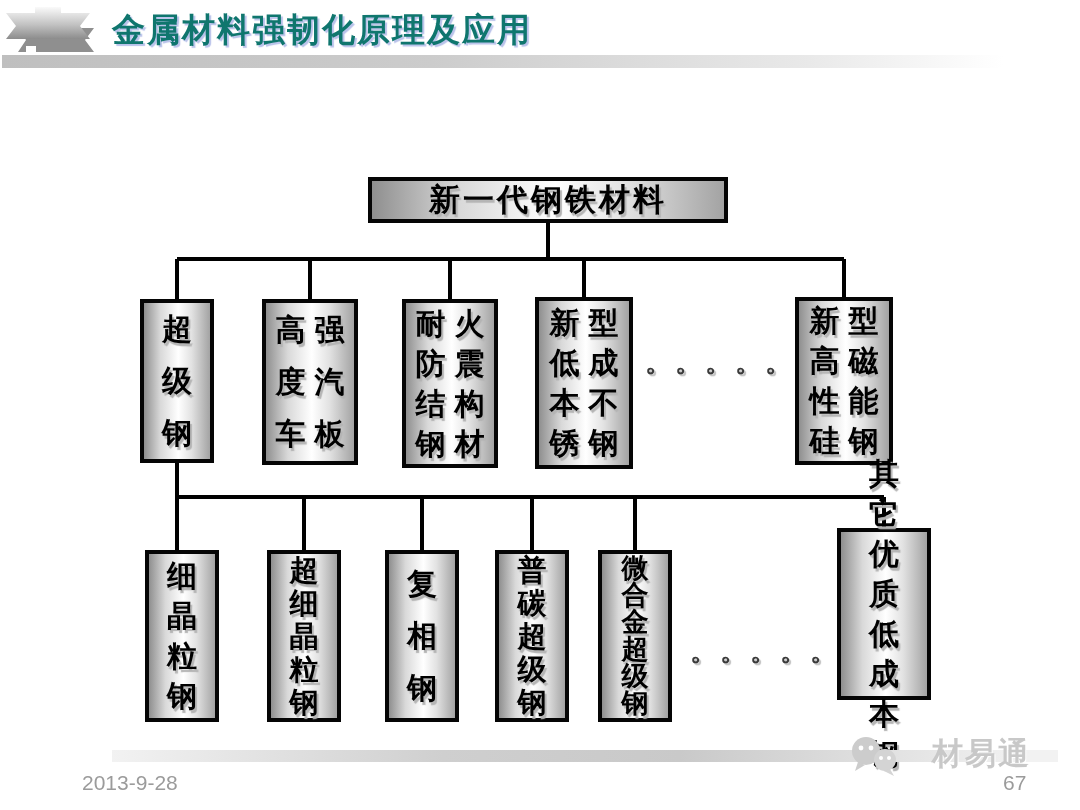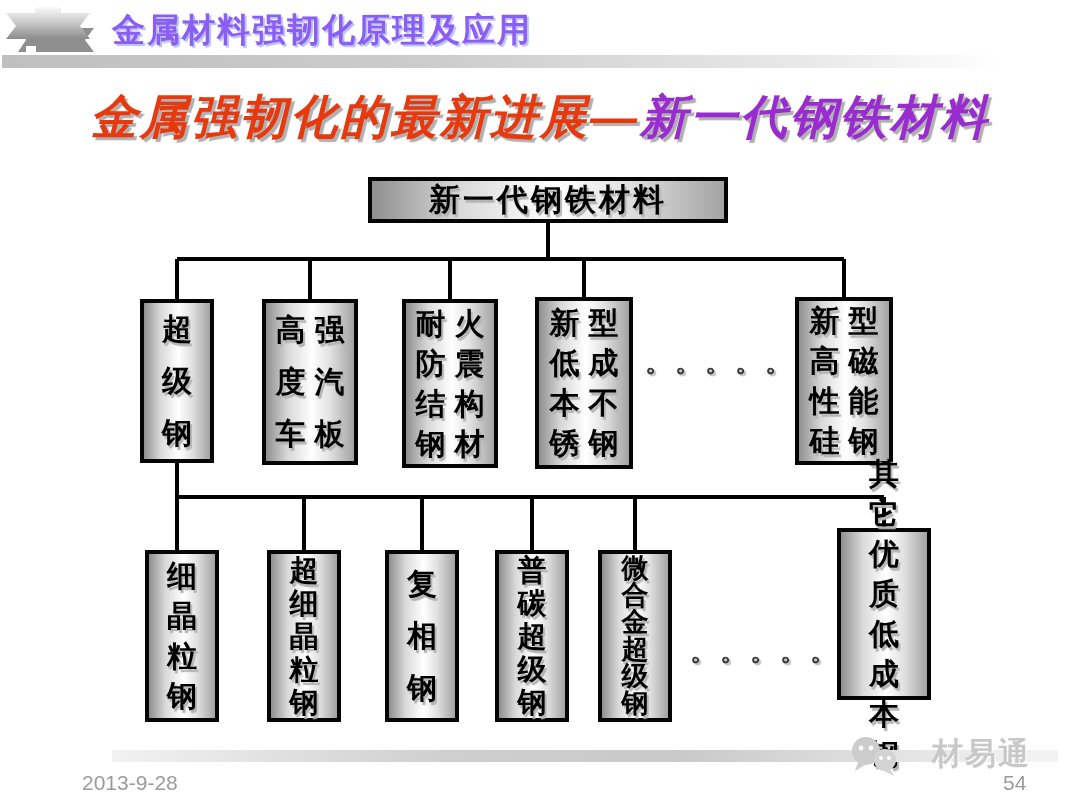--- a/index.html
+++ b/index.html
@@ -11,21 +11,21 @@
     height: 810px;
     background: #ffffff;
     overflow: hidden;
   }
 
   
   .header-logo { position: absolute; left: 4px; top: 4px; }
   .header-title {
     position: absolute; left: 112px; top: 8px;
     font-size: 33px; font-weight: bold; letter-spacing: 2px;
-    color: #8b5cf6;
+    color: #0f766e;
     text-shadow: 2px 2px 1px #b9c2ea;
     white-space: nowrap;
   }
   .header-bar {
     position: absolute; left: 2px; top: 55px; width: 1076px; height: 13px;
     background: linear-gradient(to right, #bfbfbf, #cccccc 40%, #e9e9e9 75%, #ffffff 93%);
   }
 
   
   .slide-title {
@@ -108,23 +108,20 @@
           <stop offset="1" stop-color="#8c8c8c"></stop>
         </linearGradient>
       </defs>
       <polygon points="14,24 90,24 81,36 90,48 32,48 32,42 22,42 22,48 14,48 22,36" fill="#8f8f8f"></polygon>
       <polygon points="2,9 31,9 31,3 57,3 57,9 86,9 76,22 86,35 2,35 12,22" fill="url(#logoGrad)"></polygon>
     </svg>
   </div>
   <div class="header-title">金属材料强韧化原理及应用</div>
   <div class="header-bar"></div>
 
-  <div class="slide-title">
-    <span class="red">金属强韧化的最新进展—</span><span class="purple">新一代钢铁材料</span>
-  </div>
 
   <svg class="connectors" width="1080" height="810" viewBox="0 0 1080 810">
     <path d="M548,223 V259"></path>
     <path d="M177,259 H844"></path>
     <path d="M177,259 V299"></path>
     <path d="M310,259 V299"></path>
     <path d="M450,259 V299"></path>
     <path d="M584,259 V297"></path>
     <path d="M844,259 V297"></path>
     <path d="M177,463 V550"></path>
@@ -206,21 +203,21 @@
   <div class="dots" style="left:685px; top:633px; width:160px;">。。。。。</div>
   <div class="node lines4 cols2" style="left:837px; top:528px; width:94px; height:172px;">
     <span class="box-label">其它
 优质
 低成
 本钢</span>
   </div>
 
   <div class="footer-bar"></div>
   <div class="footer-text footer-date">2013-9-28</div>
-  <div class="footer-text footer-page">54</div>
+  <div class="footer-text footer-page">67</div>
 
   <div class="watermark">
     <span>
       <svg width="56" height="46" viewBox="0 0 56 46">
         <circle cx="18" cy="18" r="14" fill="#cccccc"></circle>
         <path d="M10 29 L7 38 L17 32 Z" fill="#cccccc"></path>
         <circle cx="13" cy="15" r="2.4" fill="#ffffff"></circle>
         <circle cx="23" cy="15" r="2.4" fill="#ffffff"></circle>
         <circle cx="37" cy="27" r="11" fill="#d4d4d4"></circle>
         <path d="M42 36 L46 43 L36 38 Z" fill="#d4d4d4"></path>

